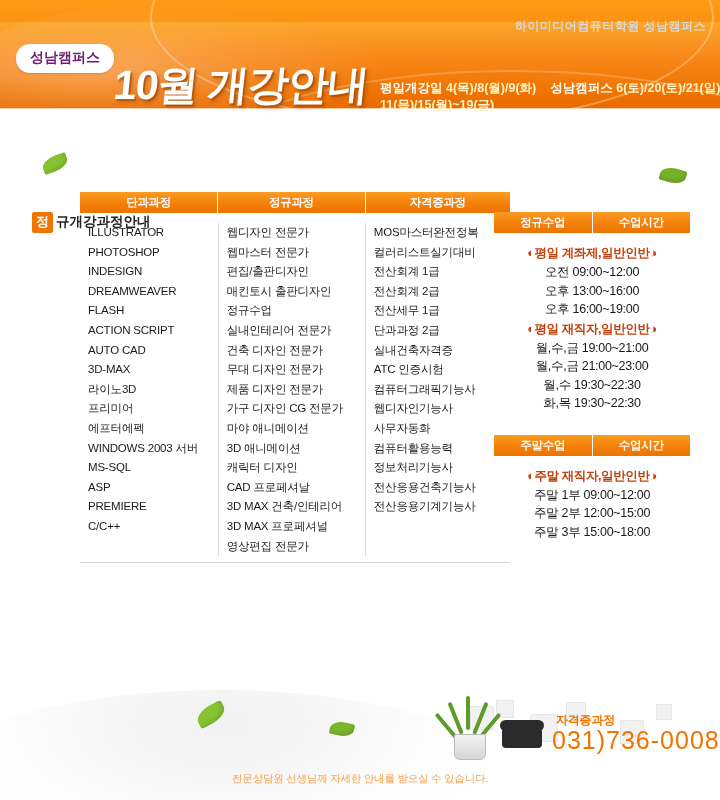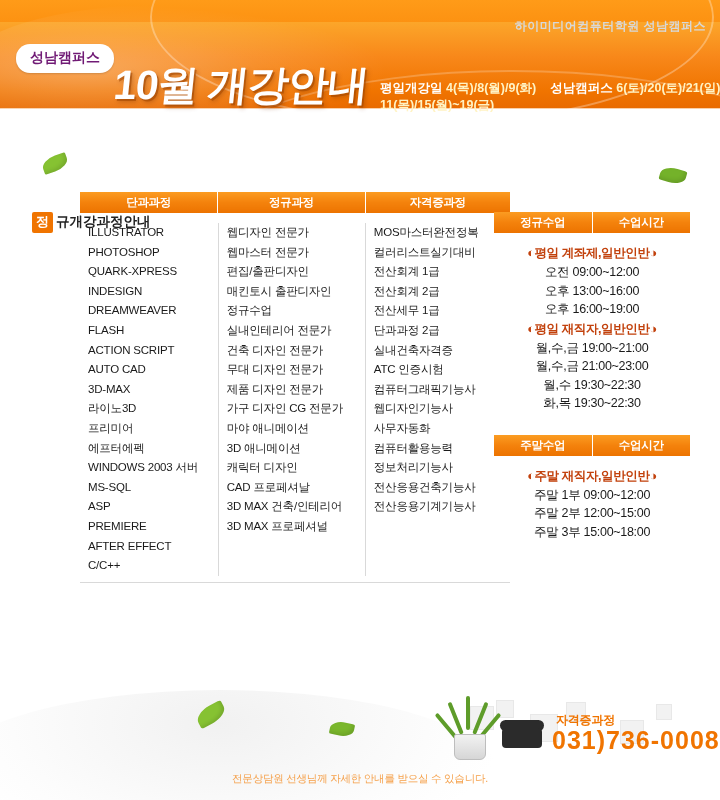--- a/index.html
+++ b/index.html
@@ -260,21 +260,21 @@
     position: absolute;
     left: 556px; top: 712px;
     font-size: 12px; font-weight: bold;
     color: #f07400;
     letter-spacing: -0.2px;
   }
   .tel-number {
     position: absolute;
     left: 552px; top: 726px;
     font-size: 25px;
-    font-weight: bold;
+    font-weight: normal;
     color: #f07400;
     letter-spacing: 1px;
   }
   .footer-note {
     position: absolute;
     left: 0; top: 772px;
     width: 720px;
     text-align: center;
     font-size: 10.5px;
     color: #f5a04a;
@@ -344,35 +344,33 @@
         <th style="width:140px">자격증과정</th>
       </tr>
     </tbody>
       </table>
 
     <div class="course-cols">
       <div class="ccol c1">
         <ul>
           <li>ILLUSTRATOR</li>
           <li>PHOTOSHOP</li>
-          <li>QUARK-XPRESS</li>
           <li>INDESIGN</li>
           <li>DREAMWEAVER</li>
           <li>FLASH</li>
           <li>ACTION SCRIPT</li>
           <li>AUTO CAD</li>
           <li>3D-MAX</li>
           <li>라이노3D</li>
           <li>프리미어</li>
           <li>에프터에펙</li>
           <li>WINDOWS 2003 서버</li>
           <li>MS-SQL</li>
           <li>ASP</li>
           <li>PREMIERE</li>
-          <li>AFTER EFFECT</li>
           <li>C/C++</li>
         </ul>
       </div>
 
       <div class="ccol c2">
         <ul>
           <li>웹디자인 전문가</li>
           <li>웹마스터 전문가</li>
           <li>편집/출판디자인</li>
           <li>매킨토시 출판디자인</li>
@@ -381,20 +379,21 @@
           <li>건축 디자인 전문가</li>
           <li>무대 디자인 전문가</li>
           <li>제품 디자인 전문가</li>
           <li>가구 디자인 CG 전문가</li>
           <li>마야 애니메이션</li>
           <li>3D 애니메이션</li>
           <li>캐릭터 디자인</li>
           <li>CAD 프로페셔날</li>
           <li>3D MAX 건축/인테리어</li>
           <li>3D MAX 프로페셔널</li>
+          <li>영상편집 전문가</li>
         </ul>
       </div>
 
       <div class="ccol c3">
         <ul>
           <li>MOS마스터완전정복</li>
           <li>컬러리스트실기대비</li>
           <li>전산회계 1급</li>
           <li>전산회계 2급</li>
           <li>전산세무 1급</li>

